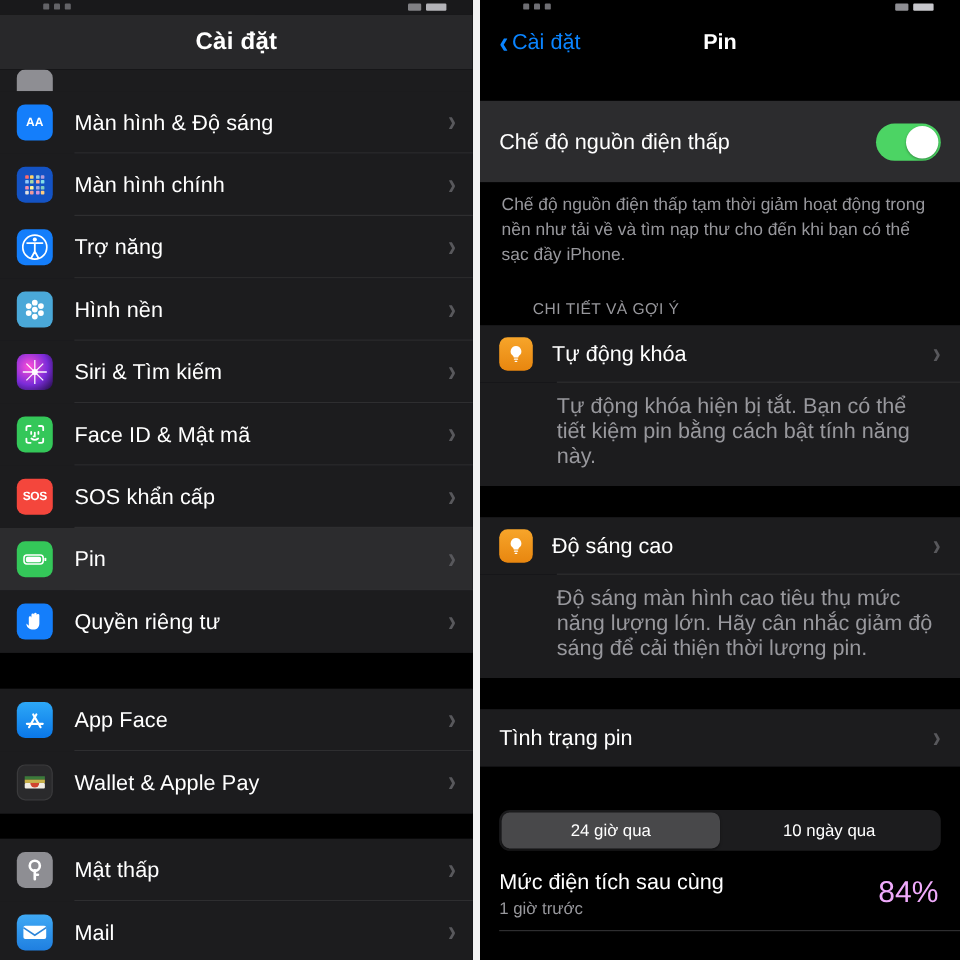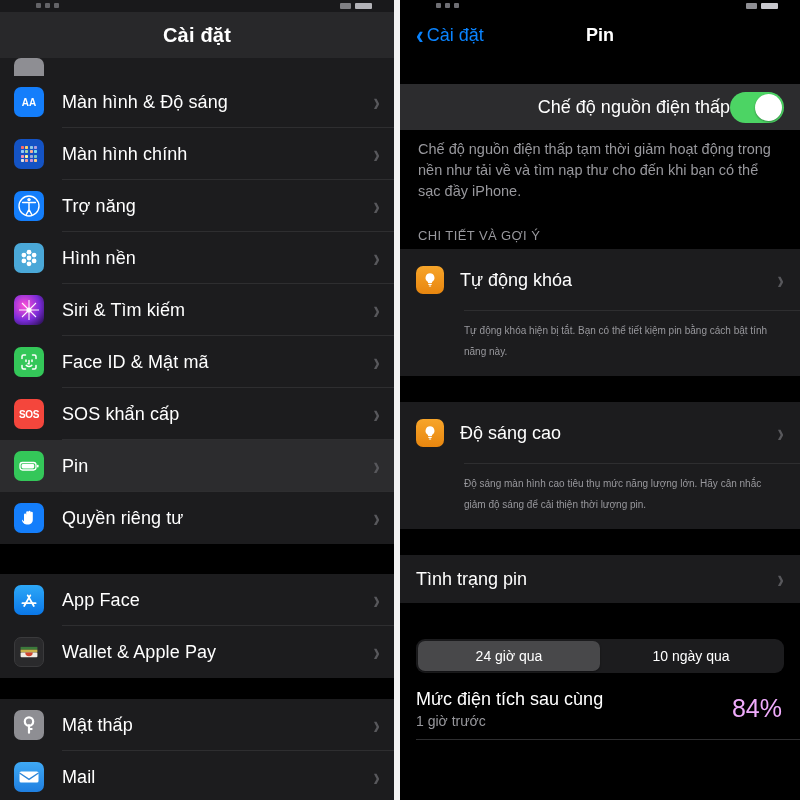--- a/index.html
+++ b/index.html
@@ -114,60 +114,59 @@
     color: #0a84ff; font-size: 18px; cursor: pointer;
   }
   .back .bchev { font-size: 23px; font-weight: 600; line-height: 1; margin-right:1px; transform: scaleY(1.15);}
   .nav-title {
     position: absolute; left: 0; right: 0; text-align: center;
     color: #fff; font-size: 18px; font-weight: 700; pointer-events: none;
   }
   .blank { background: #000; }
   .lpm-row {
     background: #2c2c2e;
-    height: 46px; display: flex; align-items: center;
+    height: 68px; display: flex; align-items: center;
     padding: 0 16px;
-    text-align: right;
   }
   .lpm-label { color: #fff; font-size: 18px; flex: 1; }
   .toggle {
     width: 54px; height: 31px; border-radius: 16px;
     background: #4cd464; position: relative; flex: none;
   }
   .toggle .knob {
     position: absolute; top: 2px; right: 2px;
     width: 27px; height: 27px; border-radius: 50%;
     background: #fff; box-shadow: 0 1px 2px rgba(0,0,0,.35);
   }
   .footnote {
     background: #000; color: #98989d;
     font-size: 14.5px; line-height: 21px;
     padding: 9px 18px 14px 18px;
   }
   .sec-header {
     background: #000; color: #98989d;
     font-size: 13px; letter-spacing: .4px;
-    padding: 12px 18px 6px 18px; text-transform: uppercase;
+    padding: 12px 18px 6px 18px; text-transform: uppercase; margin-left: 26px;
   }
   .tip-row {
-    background: #1c1c1e; height: 62px;
+    background: #1c1c1e; height: 48px;
     display: flex; align-items: center; padding: 0 16px;
     position: relative;
   }
   .tip-row .sep { position:absolute; left:64px; right:0; bottom:0; height:1px; background:#2e2e30;}
   .tip-icon {
     width: 28px; height: 28px; border-radius: 7px;
     background: linear-gradient(180deg,#f7a52a,#e8860f);
     margin-right: 16px; flex: none;
     display:flex;align-items:center;justify-content:center;
   }
   .tip-label { color:#fff; font-size:18px; flex:1; }
   .tip-desc {
     background: #1c1c1e; color: #98989d;
-    font-size: 10px; line-height: 21px;
+    font-size: 18px; line-height: 21px;
     padding: 9px 18px 14px 64px;
   }
   .plain-row {
     background: #1c1c1e; height: 48px;
     display:flex; align-items:center; padding: 0 16px;
   }
   .plain-label { color:#fff; font-size:18px; flex:1; }
   .seg-wrap { background:#000; padding: 10px 16px 6px 16px; }
   .segmented {
     display: flex; background:#1c1c1e; border-radius: 9px;

